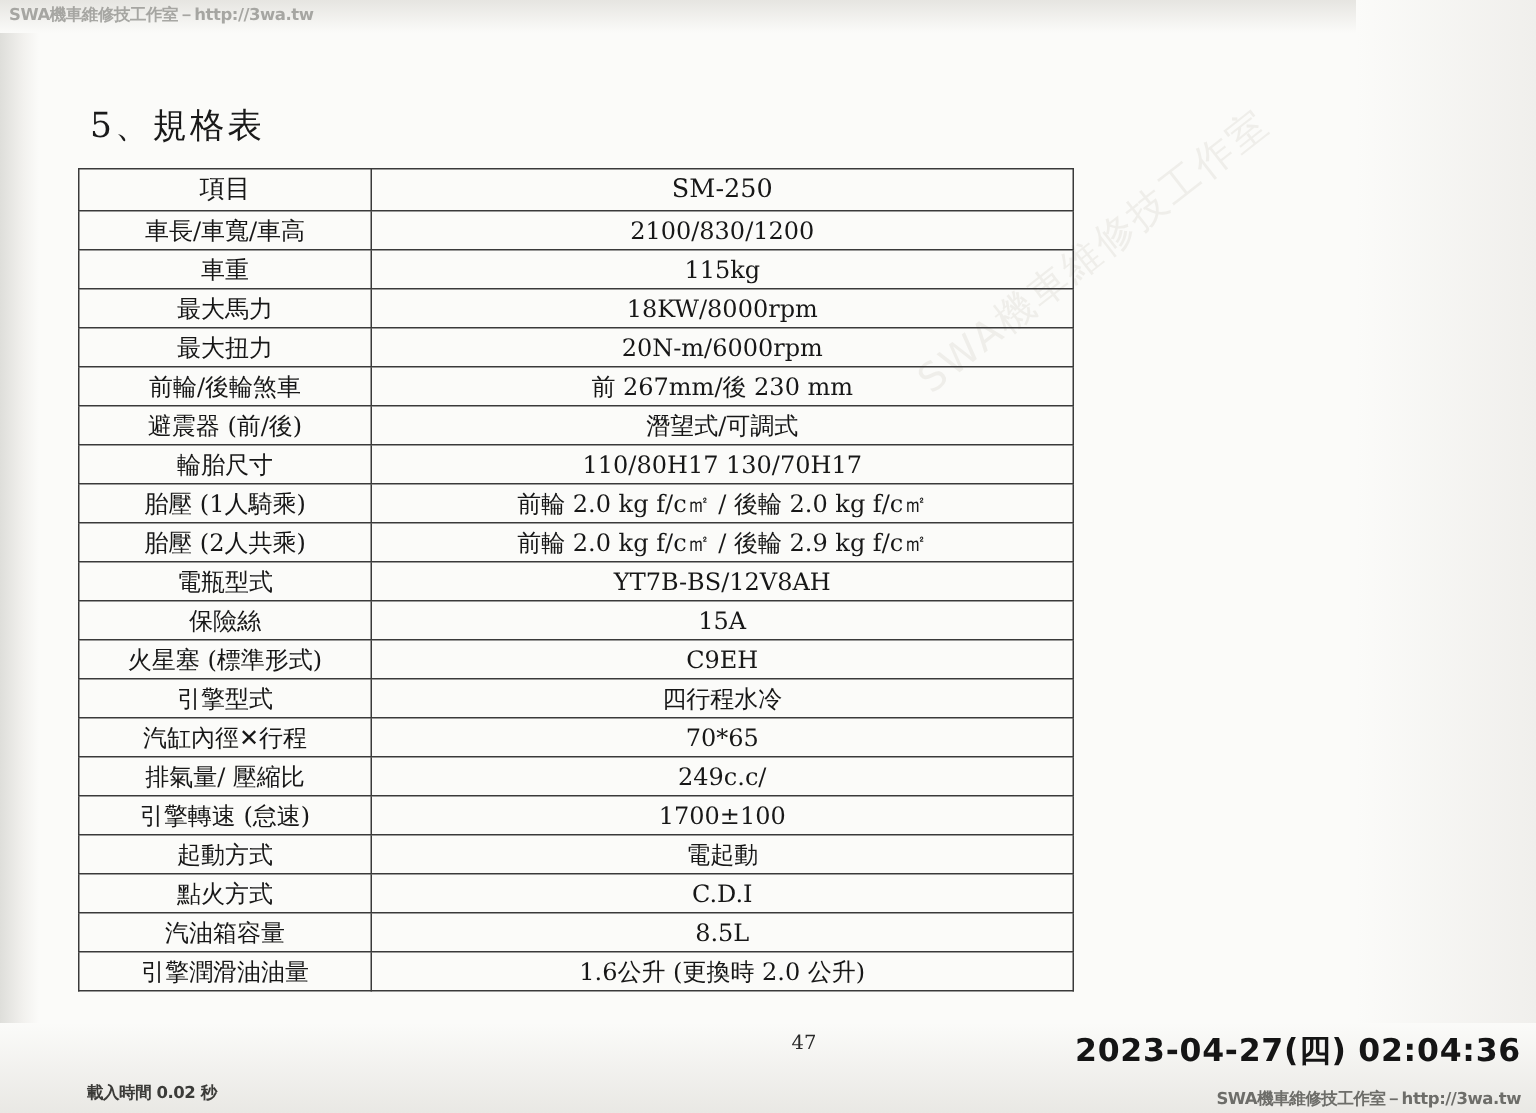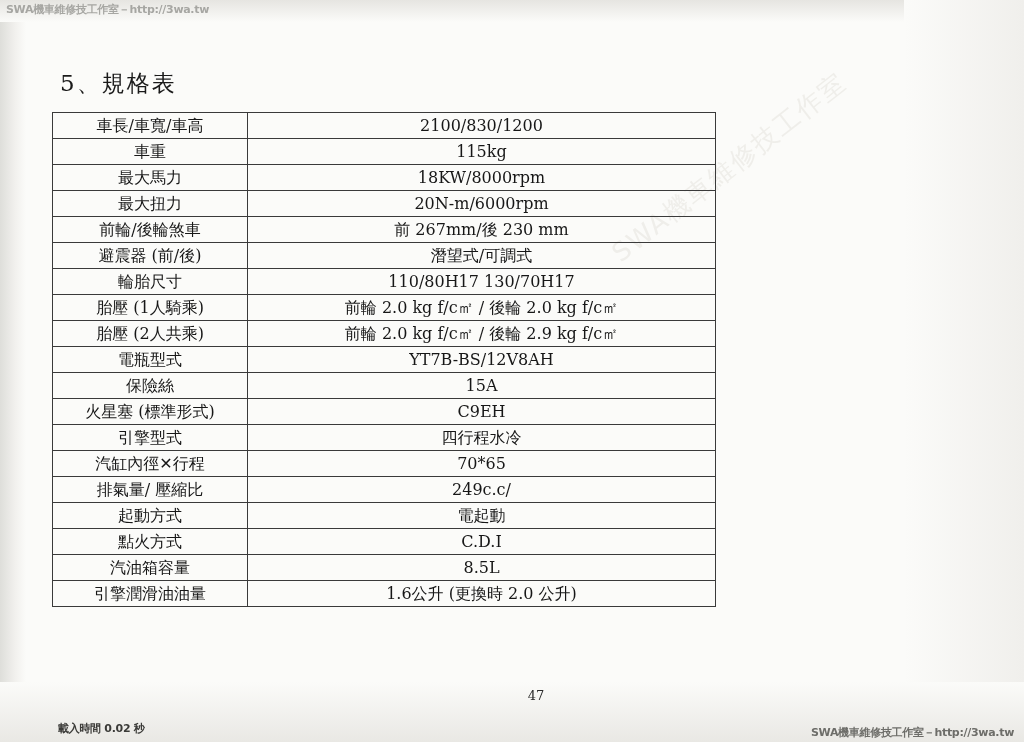--- a/index.html
+++ b/index.html
@@ -189,20 +189,24 @@
   <div class="scan-shade-bottom"></div>
 
   <div class="wm-top">SWA機車維修技工作室－http://3wa.tw</div>
   <div class="wm-big">SWA機車維修技工作室</div>
 
   <div class="doc-heading">5、規格表</div>
 
   <div class="spec-wrap">
     <table class="spec">
       <tbody>
+        <tr class="head">
+          <td class="label">項目</td>
+          <td class="value">SM-250</td>
+        </tr>
         <tr>
           <td class="label">車長/車寬/車高</td>
           <td class="value val-sm">2100/830/1200</td>
         </tr>
         <tr>
           <td class="label">車重</td>
           <td class="value val-sm">115kg</td>
         </tr>
         <tr>
           <td class="label">最大馬力</td>
@@ -248,20 +252,24 @@
           <td class="label">引擎型式</td>
           <td class="value">四行程水冷</td>
         </tr>
         <tr>
           <td class="label">汽缸內徑✕行程</td>
           <td class="value val-sm">70*65</td>
         </tr>
         <tr>
           <td class="label">排氣量/ 壓縮比</td>
           <td class="value val-sm">249c.c/</td>
+        </tr>
+        <tr>
+          <td class="label">引擎轉速 (怠速)</td>
+          <td class="value">1700±100</td>
         </tr>
         <tr>
           <td class="label">起動方式</td>
           <td class="value">電起動</td>
         </tr>
         <tr>
           <td class="label">點火方式</td>
           <td class="value">C.D.I</td>
         </tr>
         <tr>
@@ -271,16 +279,17 @@
         <tr>
           <td class="label">引擎潤滑油油量</td>
           <td class="value">1.6公升 (更換時 2.0 公升)</td>
         </tr>
       </tbody>
     </table>
   </div>
 
   <div class="page-num">47</div>
 
+  <div class="ts-overlay">2023-04-27(四) 02:04:36</div>
   <div class="wm-bottom-right">SWA機車維修技工作室－http://3wa.tw</div>
   <div class="wm-bottom-left">載入時間 0.02 秒</div>
 
 </div>
 
 </body></html>

